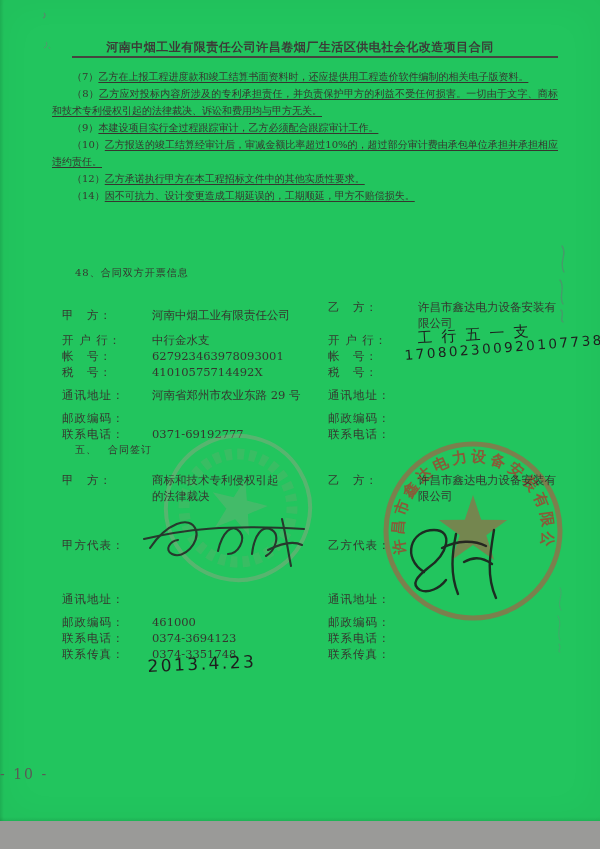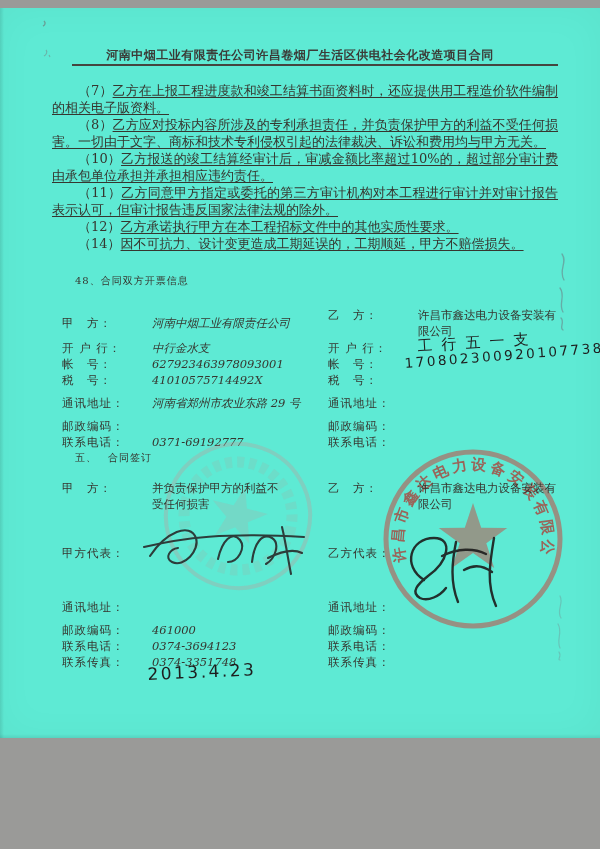--- a/index.html
+++ b/index.html
@@ -1,45 +1,45 @@
 <!DOCTYPE html>
 <html><head>
 <meta charset="utf-8">
 <style>
   html,body{margin:0;padding:0;background:#9a9a98;}
   .page{
-    position:relative;width:600px;height:730px;margin:8px auto;
-    background:#5eead4;overflow:hidden;
+    position:relative;width:600px;height:821px;margin:0 auto;
+    background:#22c55e;overflow:hidden;
     font-family:"DejaVu Serif","Liberation Serif",serif;
     color:#36362f;
     box-shadow:inset 0 0 40px rgba(0,0,0,0.035);
   }
   .edge-left{position:absolute;left:0;top:0;width:4px;height:100%;
     background:linear-gradient(to right,rgba(0,0,0,.10),rgba(0,0,0,0));}
   .edge-bottom{position:absolute;left:0;bottom:0;width:100%;height:4px;
     background:linear-gradient(to top,rgba(0,0,0,.08),rgba(0,0,0,0));}
   .title{position:absolute;top:39px;left:40px;width:520px;text-align:center;
     font-size:12px;font-weight:bold;letter-spacing:.5px;color:#3b3b37;}
   .title-rule{position:absolute;top:56px;left:72px;width:486px;height:2px;background:#45453f;}
-  .clauses{position:absolute;top:74px;left:52px;width:506px;
-    font-size:13px;line-height:17px;text-align:justify;}
+  .clauses{position:absolute;top:68px;left:52px;width:506px;
+    font-size:10px;line-height:17px;text-align:justify;}
   .clause{margin:0;text-indent:2em;}
   .clause .u{text-decoration:underline;text-underline-offset:2px;text-decoration-thickness:1px;}
   .sec-heading{position:absolute;font-size:10px;color:#36362f;letter-spacing:1px;}
   .billing-heading{top:266px;left:75px;}
   .signing-heading{top:443px;left:75px;text-align:right;}
   .col{position:absolute;width:270px;font-size:11.5px;line-height:16px;}
   .billing-a{top:307px;left:62px;}
   .billing-b{top:299px;left:328px;}
   .signing-a{top:472px;left:62px;}
   .signing-b{top:472px;left:328px;}
   .row{display:flex;align-items:flex-start;}
   .lbl{flex:0 0 90px;letter-spacing:1px;}
   .val{flex:1;}
-  .val-nowrap{white-space:nowrap;font-style:italic;}
+  .val-nowrap{white-space:nowrap;}
   .w142{max-width:142px;}
   .w133{max-width:133px;}
   .g9{margin-bottom:9px;}
   .g7{margin-bottom:7px;}
   .g1{margin-bottom:1px;}
   .g33{margin-bottom:33px;}
   .g38{margin-bottom:38px;}
   .hand{position:absolute;font-family:"DejaVu Sans","Liberation Sans",sans-serif;
     color:#1e1e1e;white-space:nowrap;transform-origin:left top;}
   .hand-bank{top:329px;left:417px;font-size:15px;letter-spacing:9px;transform:rotate(-3.5deg);}
@@ -68,22 +68,22 @@
     <path d="M4,3 C6,5 5,7 3,8" stroke="#6f6f6f" stroke-width="1.4" fill="none" opacity="0.6"></path>
     <path d="M6,32 C8,34 6,37 4,38 M9,37 l1,2" stroke="#7a7a7a" stroke-width="1.1" fill="none" opacity="0.5"></path>
   </svg>
 
   <div class="title">河南中烟工业有限责任公司许昌卷烟厂生活区供电社会化改造项目合同</div>
   <div class="title-rule"></div>
 
   <div class="clauses">
     <p class="clause"><span>（7）</span><span class="u">乙方在上报工程进度款和竣工结算书面资料时，还应提供用工程造价软件编制的相关电子版资料。</span></p>
     <p class="clause"><span>（8）</span><span class="u">乙方应对投标内容所涉及的专利承担责任，并负责保护甲方的利益不受任何损害。一切由于文字、商标和技术专利侵权引起的法律裁决、诉讼和费用均与甲方无关。</span></p>
+    <p class="clause"><span>（9）</span><span class="u">本建设项目实行全过程跟踪审计，乙方必须配合跟踪审计工作。</span></p>
     <p class="clause"><span>（10）</span><span class="u">乙方报送的竣工结算经审计后，审减金额比率超过10%的，超过部分审计费由承包单位承担并承担相应违约责任。</span></p>
-    <p class="clause"><span>（11）</span><span class="u">乙方同意甲方指定或委托的第三方审计机构对本工程进行审计并对审计报告表示认可，但审计报告违反国家法律法规的除外。</span></p>
     <p class="clause"><span>（12）</span><span class="u">乙方承诺执行甲方在本工程招标文件中的其他实质性要求。</span></p>
     <p class="clause"><span>（14）</span><span class="u">因不可抗力、设计变更造成工期延误的，工期顺延，甲方不赔偿损失。</span></p>
   </div>
 
   <div class="sec-heading billing-heading">48、合同双方开票信息</div>
 
   <div class="col billing-a">
     <div class="row g9">
         <span class="lbl">甲　方：</span>
         <span class="val val-nowrap">河南中烟工业有限责任公司</span>
@@ -163,21 +163,21 @@
       <path id="sealArcB" d="M29,119 A70,70 0 1 1 161,119" fill="none"></path>
     </defs>
     <text fill="rgba(178,48,42,0.72)">
       <textPath href="#sealArcB" startOffset="2">许昌市鑫达电力设备安装有限公司</textPath>
     </text>
   </svg>
 
   <div class="col signing-a">
     <div class="row g33">
         <span class="lbl">甲　方：</span>
-        <span class="val w133">并负责保护甲方的利益不受任何损害</span>
+        <span class="val w133">商标和技术专利侵权引起的法律裁决</span>
       </div>
     <div class="row g38">
         <span class="lbl">甲方代表：</span>
         <span class="val"></span>
       </div>
     <div class="row g7">
         <span class="lbl">通讯地址：</span>
       </div>
     <div class="row">
         <span class="lbl">邮政编码：</span>

